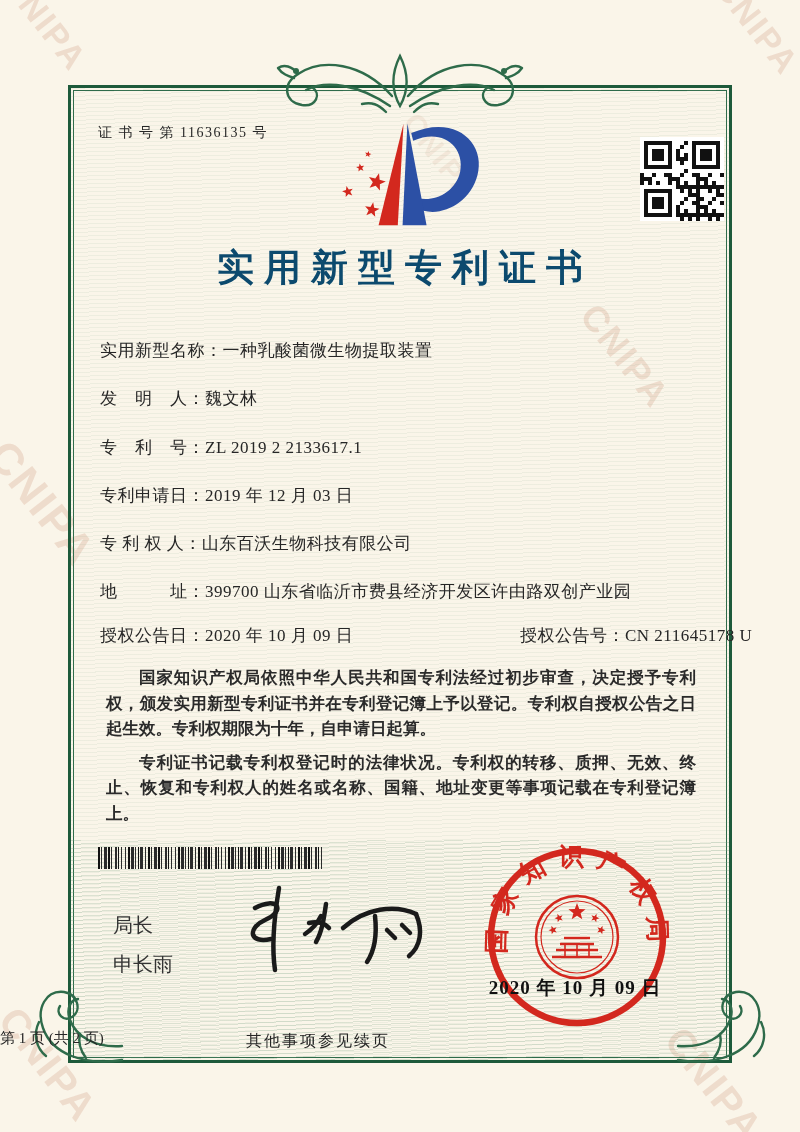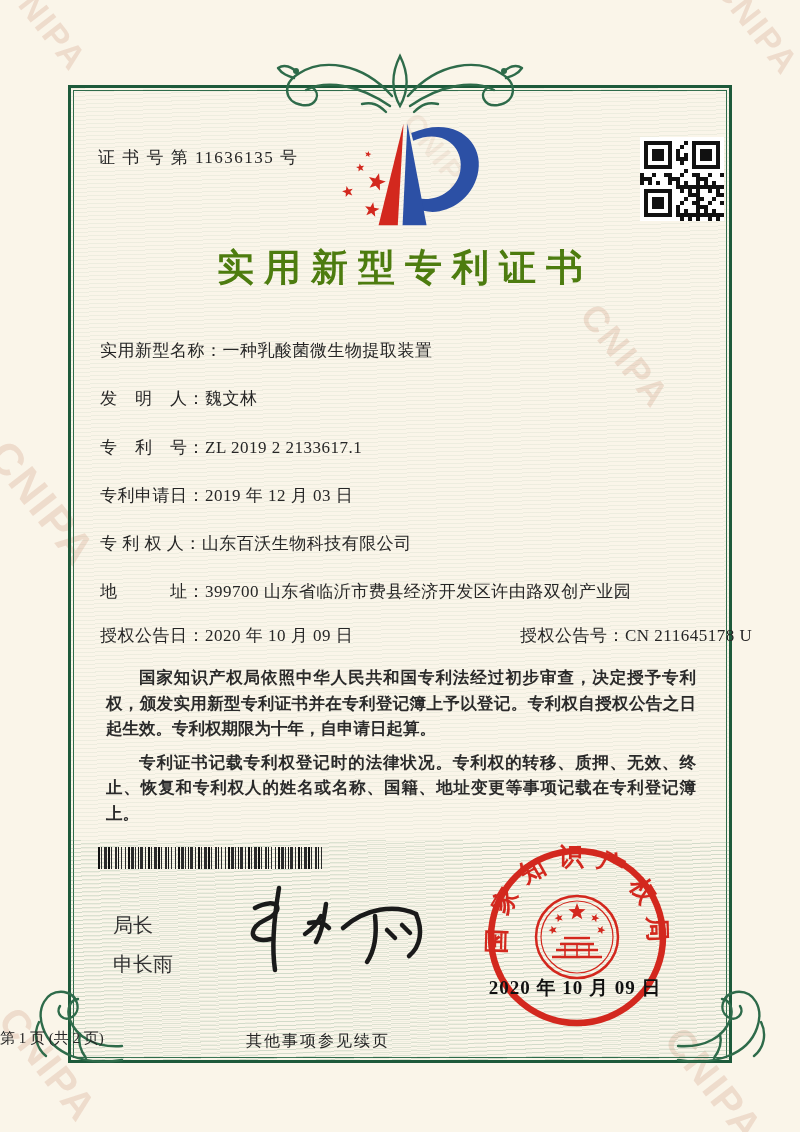--- a/index.html
+++ b/index.html
@@ -22,27 +22,27 @@
     content:""; position:absolute; inset:2px; border:1px solid #2e6b4a;
   }
   .guilloche-full{
     position:absolute; left:71px; top:88px; width:658px; height:972px; z-index:1;
     background:repeating-linear-gradient(178deg, rgba(124,164,134,0.10) 0px, rgba(124,164,134,0.10) 1px, transparent 1px, transparent 4px);
   }
   .guilloche-bottom{
     position:absolute; left:71px; top:840px; width:658px; height:220px; z-index:1;
     background:repeating-linear-gradient(177deg, rgba(110,155,122,0.22) 0px, rgba(110,155,122,0.22) 1px, transparent 1px, transparent 4px);
   }
-  .cert-no{ position:absolute; left:98px; top:146px; font-size:17px; letter-spacing:1.5px; z-index:2;}
+  .cert-no{ position:absolute; left:98px; top:124px; font-size:14px; letter-spacing:1.5px; z-index:2;}
   .logo{ position:absolute; left:312px; top:112px; z-index:2;}
   .qr{ position:absolute; left:640px; top:137px; width:84px; height:84px; background:#fff; padding:0; z-index:2;}
   .title{
     position:absolute; left:0; top:243px; width:800px; text-align:center;
     font-size:37px; font-weight:bold; letter-spacing:10px; padding-left:10px; box-sizing:border-box;
-    z-index:2; color:#4d7c0f;
+    z-index:2; color:#0c4a6e;
   }
   .row{ position:absolute; left:100px; font-size:17px; letter-spacing:0.5px; white-space:nowrap; z-index:2;}
   .row .lab{ color:#262626;}
   .row .val{ color:#262626;}
   .pair2{ position:absolute; left:420px; top:0;}
   .paras{
     position:absolute; left:98px; top:657px; width:606px; z-index:2;
     font-size:16.5px; line-height:25.5px; text-align:justify; color:#2a2a2a;
   }
   .paras p{ margin:8px; text-indent:2em;font-weight:bold;}

